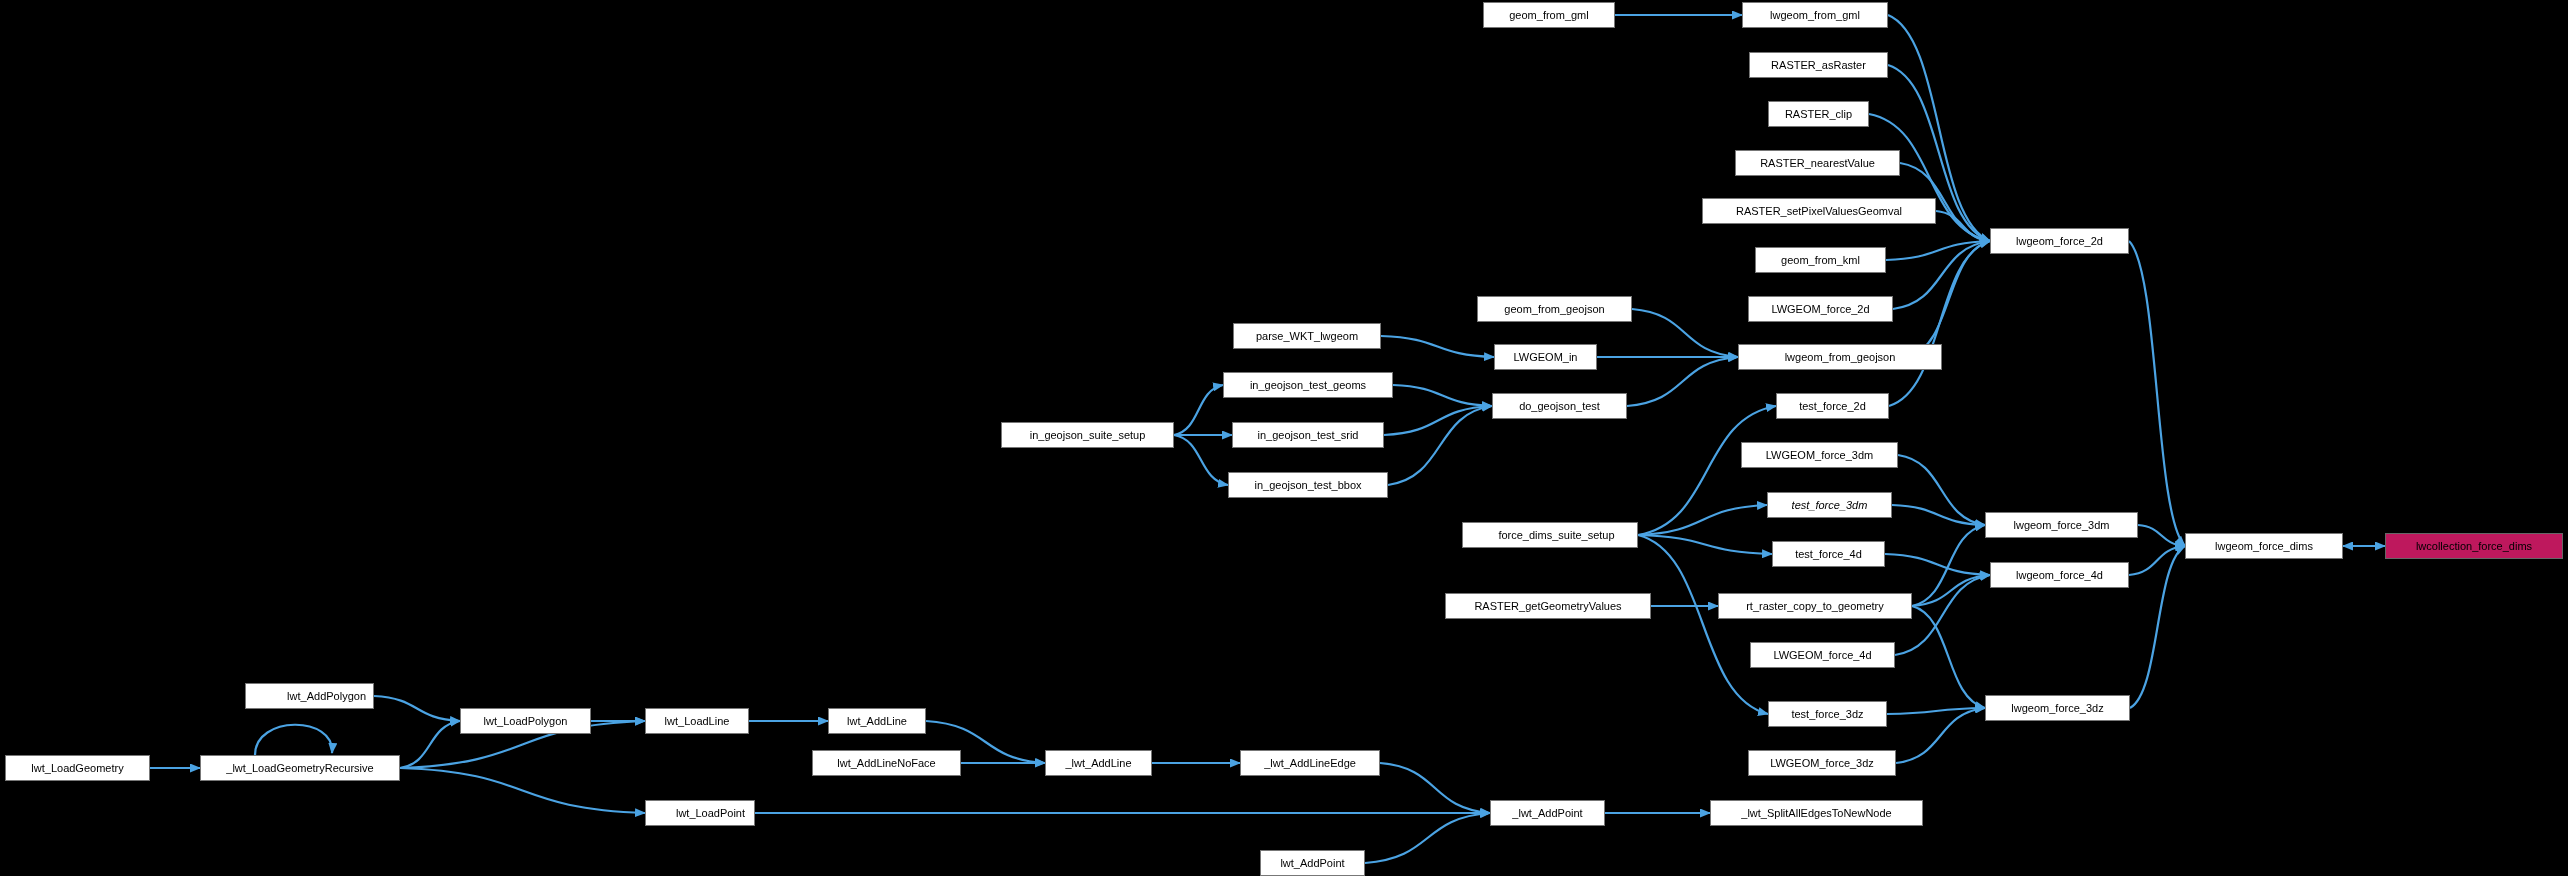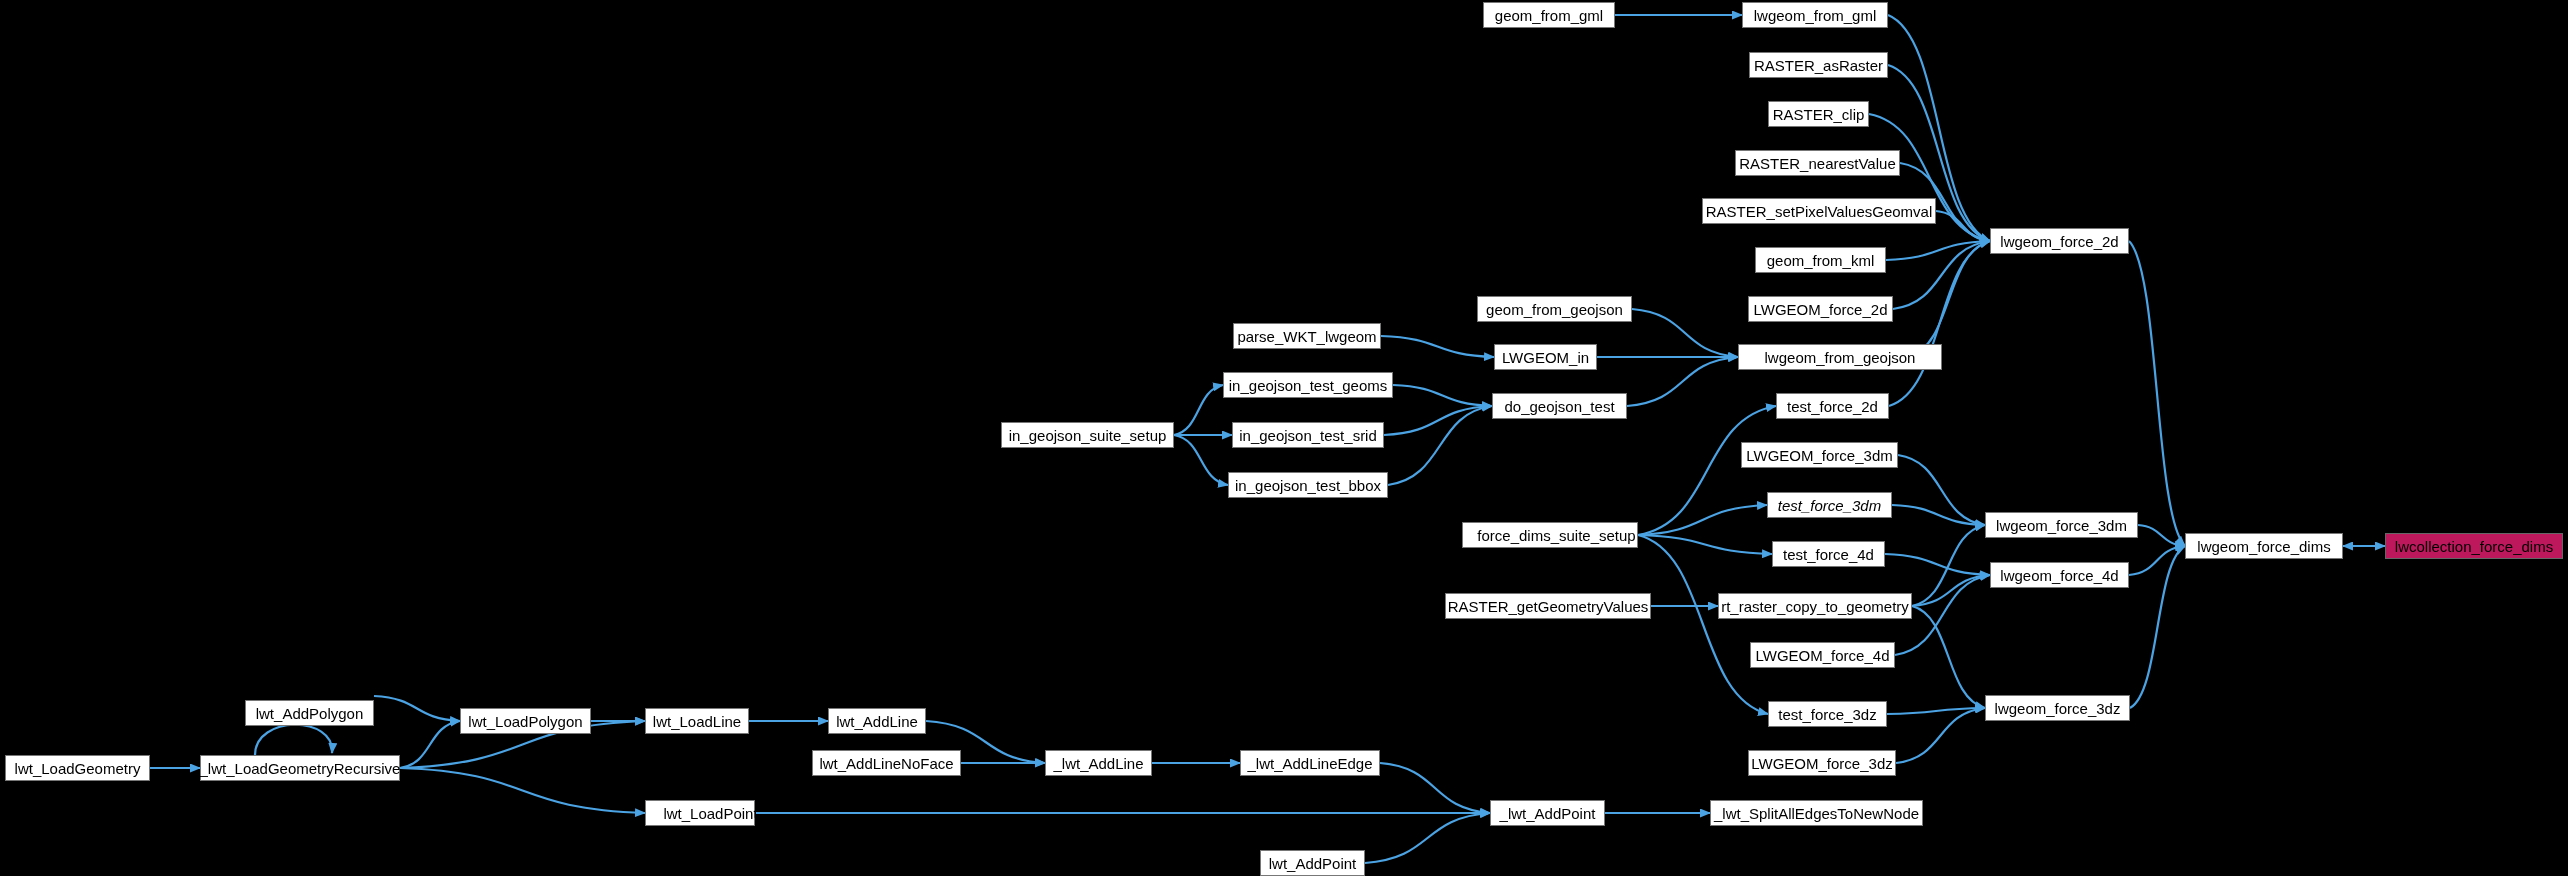--- a/index.html
+++ b/index.html
@@ -16,21 +16,21 @@
   .node{
     position:absolute;
     box-sizing:border-box;
     background:#fff;
     border:1px solid #777;
     color:#000;
     display:flex;
     align-items:center;
     justify-content:center;
     white-space:nowrap;
-    font-size:15px;
+    font-size:11px;
     line-height:1;
     letter-spacing:0px;
     height:26px;
     padding:0 7px;
     cursor:pointer;
   }
   .node.highlight{
     background:#be185d;
     border:1px solid #666;
   }
@@ -197,21 +197,21 @@
       </div>
       <div class="node" style="left: 1768px; top: 701px; width: 119px;">
         <span class="lbl">test_force_3dz</span>
       </div>
       <div class="node" style="left: 1985px; top: 695px; width: 145px;">
         <span class="lbl">lwgeom_force_3dz</span>
       </div>
       <div class="node" style="left: 1748px; top: 750px; width: 148px;">
         <span class="lbl">LWGEOM_force_3dz</span>
       </div>
-      <div class="node" style="left: 245px; top: 700px; width: 129px;">
+      <div class="node" style="left: 245px; top: 683px; width: 129px; justify-content: flex-end;">
         <span class="lbl">lwt_AddPolygon</span>
       </div>
       <div class="node" style="left: 460px; top: 708px; width: 131px;">
         <span class="lbl">lwt_LoadPolygon</span>
       </div>
       <div class="node" style="left: 645px; top: 708px; width: 104px;">
         <span class="lbl">lwt_LoadLine</span>
       </div>
       <div class="node" style="left: 828px; top: 708px; width: 98px;">
         <span class="lbl">lwt_AddLine</span>

